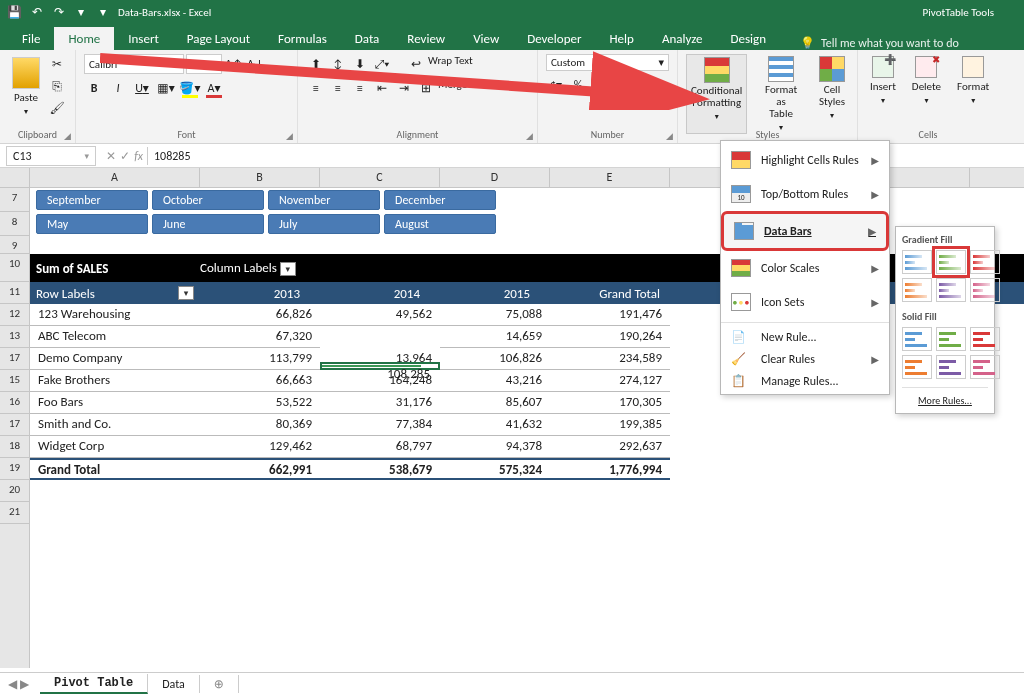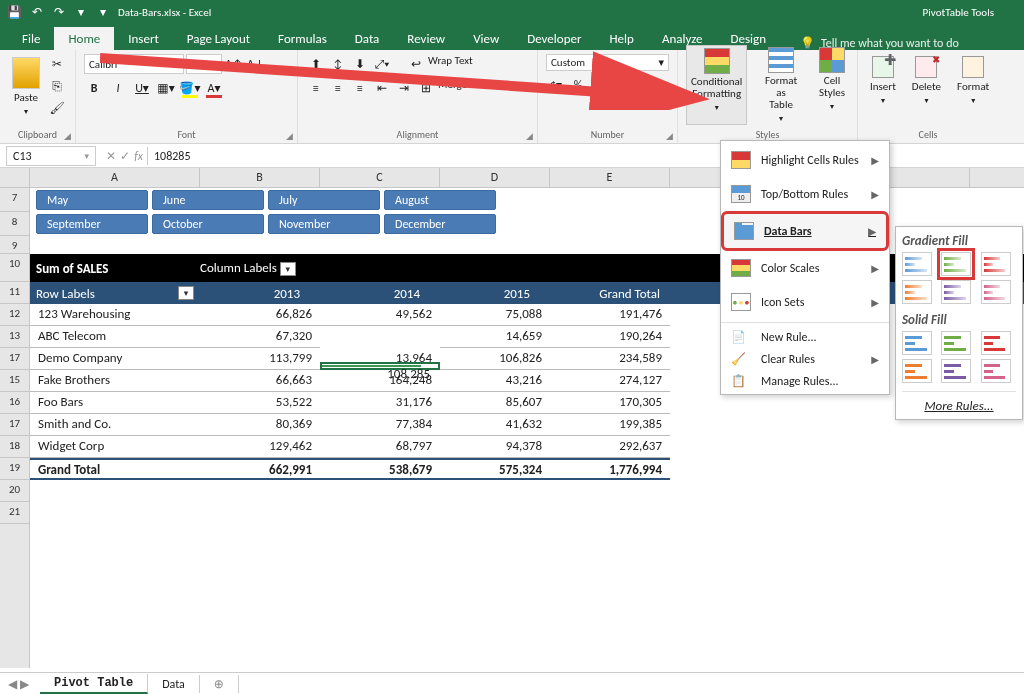--- a/index.html
+++ b/index.html
@@ -81,21 +81,21 @@
 
 
 .cf-menu { position: absolute; top: 140px; left: 720px; width: 170px; background: #fff; border: 1px solid #b8b8b8; box-shadow: 2px 2px 6px rgba(0,0,0,0.2); padding: 2px 0; z-index: 10; }
 .cf-item { display: flex; align-items: center; gap: 10px; padding: 8px 10px; font-size: 12px; position: relative; }
 .cf-item .arr { margin-left: auto; font-size: 10px; color: #666; }
 .cf-item.highlight { border: 3px solid #d93838; border-radius: 6px; background: #f5f5f5; text-decoration: underline; font-weight: bold; }
 .cf-ic { width: 20px; height: 18px; border: 1px solid #999; display: flex; flex-direction: column; }
 .cf-sep { height: 1px; background: #e0e0e0; margin: 3px 0; }
 
 
-.db-submenu { position: absolute; top: 226px; left: 895px; width: 128px; background: #fff; border: 1px solid #b8b8b8; box-shadow: 2px 2px 6px rgba(0,0,0,0.2); padding: 6px; z-index: 11; font-size: 13px; font-style: italic; }
+.db-submenu { position: absolute; top: 226px; left: 895px; width: 100px; background: #fff; border: 1px solid #b8b8b8; box-shadow: 2px 2px 6px rgba(0,0,0,0.2); padding: 6px; z-index: 11; font-size: 10px; }
 .db-section-title { font-weight: bold; color: #555; margin-bottom: 4px; }
 .db-grid { display: grid; grid-template-columns: repeat(3, 1fr); gap: 4px; margin-bottom: 8px; }
 .db-thumb { width: 30px; height: 24px; border: 1px solid #ccc; display: flex; flex-direction: column; justify-content: space-around; padding: 2px; }
 .db-thumb.sel { outline: 3px solid #d93838; outline-offset: 1px; }
 .db-bar { height: 3px; }
 .db-more { border-top: 1px solid #e0e0e0; padding-top: 6px; text-align: center; text-decoration: underline; }
 
 
 .sheet-tabs { position: absolute; bottom: 0; left: 0; right: 0; height: 22px; background: #fff; border-top: 1px solid #ccc; display: flex; align-items: center; padding-left: 40px; font-size: 12px; }
 .sheet-tab { padding: 2px 14px; border-right: 1px solid #ccc; }
@@ -217,21 +217,21 @@
     <div class="num-row2">
       <span class="sm-btn">$▾</span>
       <span class="sm-btn">%</span>
       <span class="sm-btn">,</span>
       <span class="sm-btn">.00→</span>
       <span class="sm-btn">←.00</span>
     </div>
     <div class="group-label"><span>Number</span><span class="dlg">◢</span></div>
   </div>
 
-  <div class="group" style="width:180px;justify-content:flex-end;">
+  <div class="group" style="width:180px;">
     <div class="styles-grp">
       <div class="big-btn" style="background:#e8e8e8;border:1px solid #c8c8c8;">
         <div style="width:26px;height:26px;border:1px solid #999;display:flex;flex-direction:column;">
           <div style="flex:1;background:#d93838;"></div>
             <div style="flex:1;background:#ffd966;"></div>
             <div style="flex:1;background:#70ad47;"></div>
         </div>
         <span style="white-space:pre-line;text-align:center;line-height:1.1;">Conditional
 Formatting</span>
           <span style="font-size:8px;">▾</span>
@@ -321,30 +321,30 @@
     <div class="colheads">
       <div class="colhead colA">A</div>
       <div class="colhead colB">B</div>
       <div class="colhead colC">C</div>
       <div class="colhead colD">D</div>
       <div class="colhead colE">E</div>
       <div class="colhead" style="width:300px;">I</div>
     </div>
 
     <div class="sheet-row" style="height:24px;padding-left:4px;">
+      <div class="slicer" style="width:112px;">September</div>
+      <div class="slicer" style="width:112px;">October</div>
+      <div class="slicer" style="width:112px;">November</div>
+      <div class="slicer" style="width:112px;">December</div>
+    </div>
+    <div class="sheet-row" style="height:24px;padding-left:4px;">
       <div class="slicer" style="width:112px;">May</div>
       <div class="slicer" style="width:112px;">June</div>
       <div class="slicer" style="width:112px;">July</div>
       <div class="slicer" style="width:112px;">August</div>
-    </div>
-    <div class="sheet-row" style="height:24px;padding-left:4px;">
-      <div class="slicer" style="width:112px;">September</div>
-      <div class="slicer" style="width:112px;">October</div>
-      <div class="slicer" style="width:112px;">November</div>
-      <div class="slicer" style="width:112px;">December</div>
     </div>
     <div class="sheet-row" style="height:18px;"></div>
 
     <div class="sheet-row pivot-header" style="align-items:center;">
       <div class="colA" style="padding-left:6px;font-weight:bold;font-size:13px;">Sum of SALES</div>
       <div class="colB" style="font-size:13px;"><span>Column Labels</span> <span class="dd-btn">▾</span></div>
     </div>
 
     <div class="sheet-row pivot-labels" style="align-items:center;">
       <div class="colA" style="padding-left:6px;font-size:13px;"><span>Row Labels</span> <span style="float:right;margin-right:6px;" class="dd-btn">▾</span></div>

